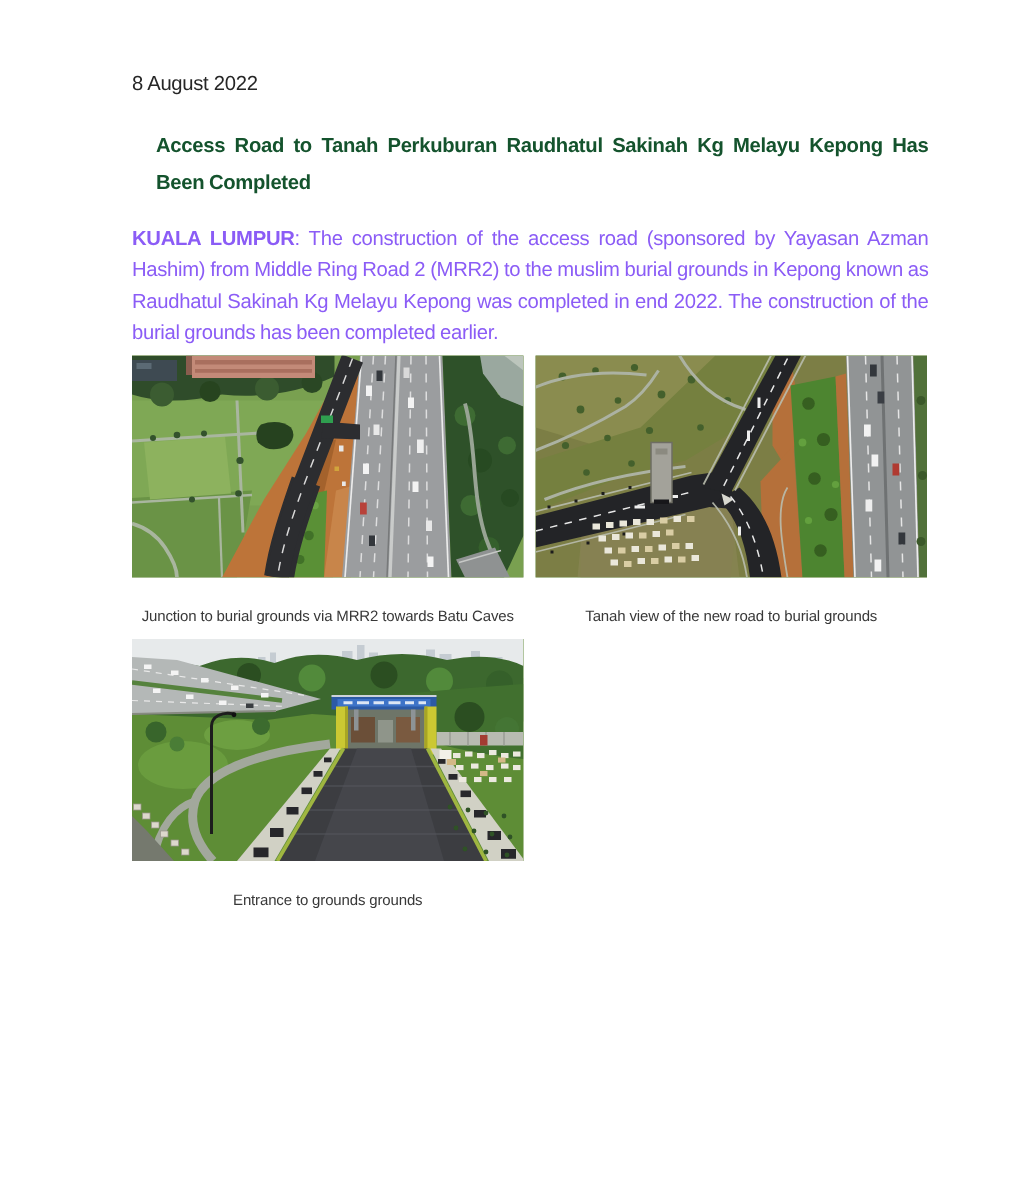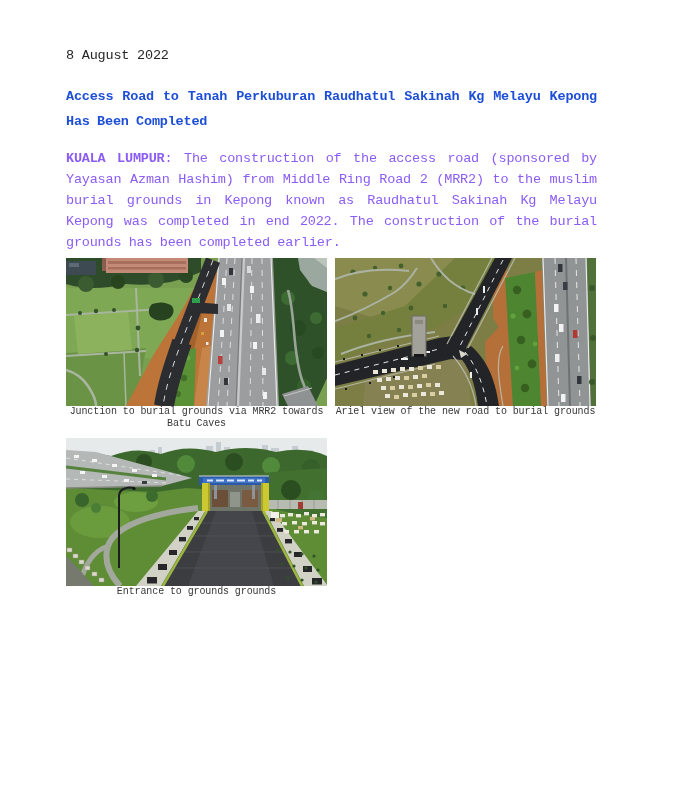--- a/index.html
+++ b/index.html
@@ -1,45 +1,45 @@
 <!DOCTYPE html>
 <html><head>
 <meta charset="utf-8">
 <style>
   html,body{margin:0;padding:0;}
   body{
     width:680px;height:797px;background:#ffffff;
     font-family:"Liberation Sans",sans-serif;
     color:#262626;position:relative;overflow:hidden;
   }
-  .content{position:absolute;left:66px;top:49px;width:531px;font-family:Liberation Mono, monospace;}
+  .content{position:absolute;left:88px;top:49px;width:531px;}
   .doc-date{
     font-size:13.5px;line-height:14px;letter-spacing:-0.2px;
     margin:0 0 21px 0;color:#262626;
   }
   .headline{
-    font-size:13.5px;font-weight:bold;color:#1d4ed8;
+    font-size:13.5px;font-weight:bold;color:#14532d;
     line-height:25px;text-align:justify;letter-spacing:-0.2px;word-spacing:-0.5px;
-    margin:0 0 14px 0;
+    margin:0 0 14px 16px;
   }
   .bodytext{
     font-size:13.5px;line-height:21px;text-align:justify;
     letter-spacing:-0.2px;word-spacing:-0.5px;
     margin:0 0 5px 0;color:#8b5cf6;
   }
   .bodytext strong{font-weight:bold;}
   .figures{
     display:flex;flex-wrap:wrap;column-gap:8px;row-gap:8px;
     width:531px;
   }
   figure{margin:0;width:261px;}
   .photo{width:261px;height:148px;overflow:hidden;background:#6f8f4a;}
   .photo svg{display:block;width:100%;height:100%;}
   figcaption{
-    font-size:10px;line-height:12px;margin-top:0;
+    font-size:10px;line-height:12px;margin-top:21px;
     text-align:center;color:#383838;letter-spacing:-0.1px;
   }
 </style>
 </head>
 <body>
 
 <div class="content">
 
   <p class="doc-date">8 August 2022</p>
 
@@ -275,21 +275,21 @@
             <rect x="220" y="96" width="4.5" height="8" fill="#eeeeee"></rect>
             <rect x="242" y="118" width="4.5" height="8" fill="#33373c"></rect>
             <rect x="226" y="136" width="4.5" height="8" fill="#f2f2f2"></rect>
           </g>
           <polygon points="252,0 261,0 261,148 256,148" fill="#51713a"></polygon>
           <circle cx="257" cy="30" r="3" fill="#3b5829"></circle>
             <circle cx="258" cy="80" r="3" fill="#3b5829"></circle>
           <circle cx="257" cy="124" r="3" fill="#3b5829"></circle>
         </svg>
       </div>
-      <figcaption>Ariel view of the new road to burial grounds</figcaption>
+      <figcaption>Tanah view of the new road to burial grounds</figcaption>
     </figure>
 
     <figure>
       <div class="photo">
         <svg viewBox="0 0 261 148" preserveAspectRatio="none">
           <rect width="261" height="148" fill="#5e8d36"></rect>
           <rect width="261" height="26" fill="#e7eaeb"></rect>
           <g fill="#c5ccd2">
             <rect x="84" y="12" width="5" height="8"></rect>
               <rect x="92" y="9" width="4" height="11"></rect>

